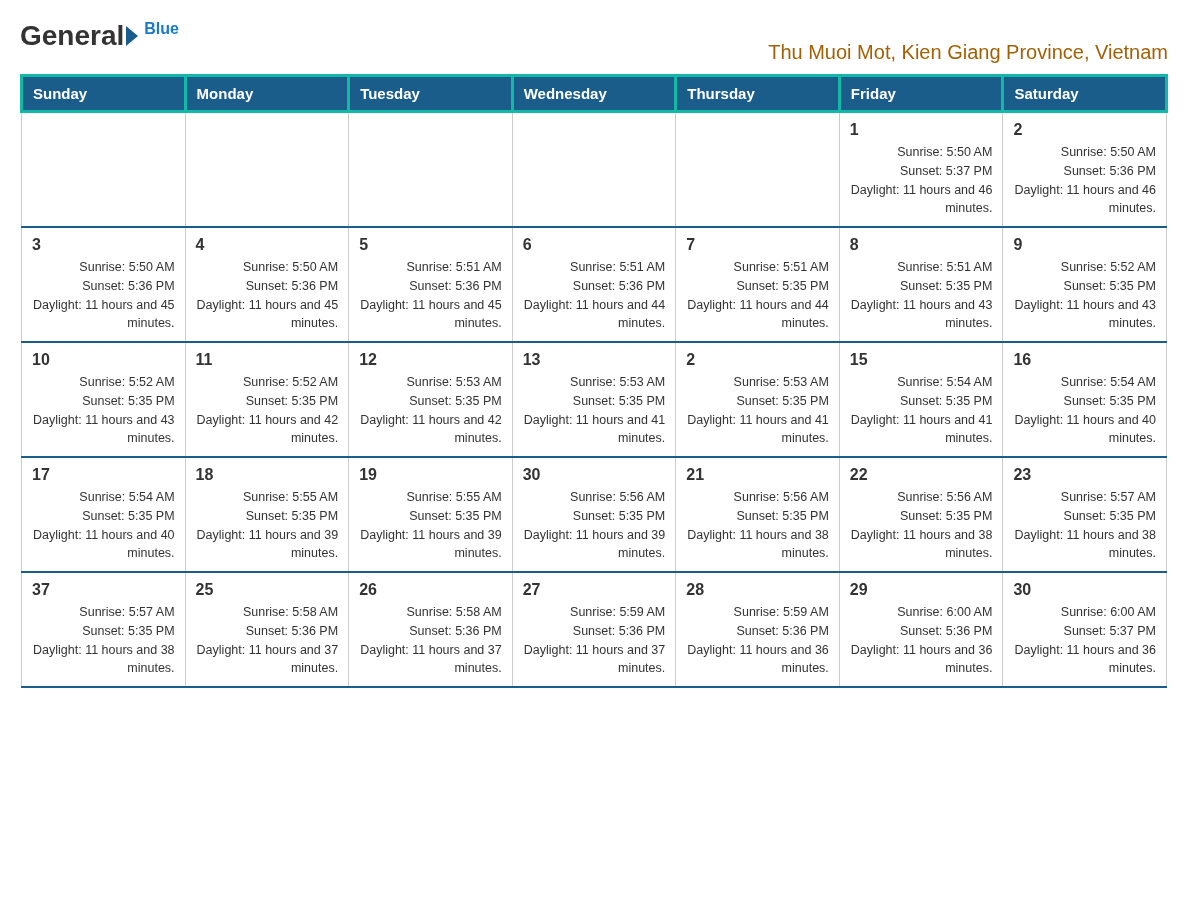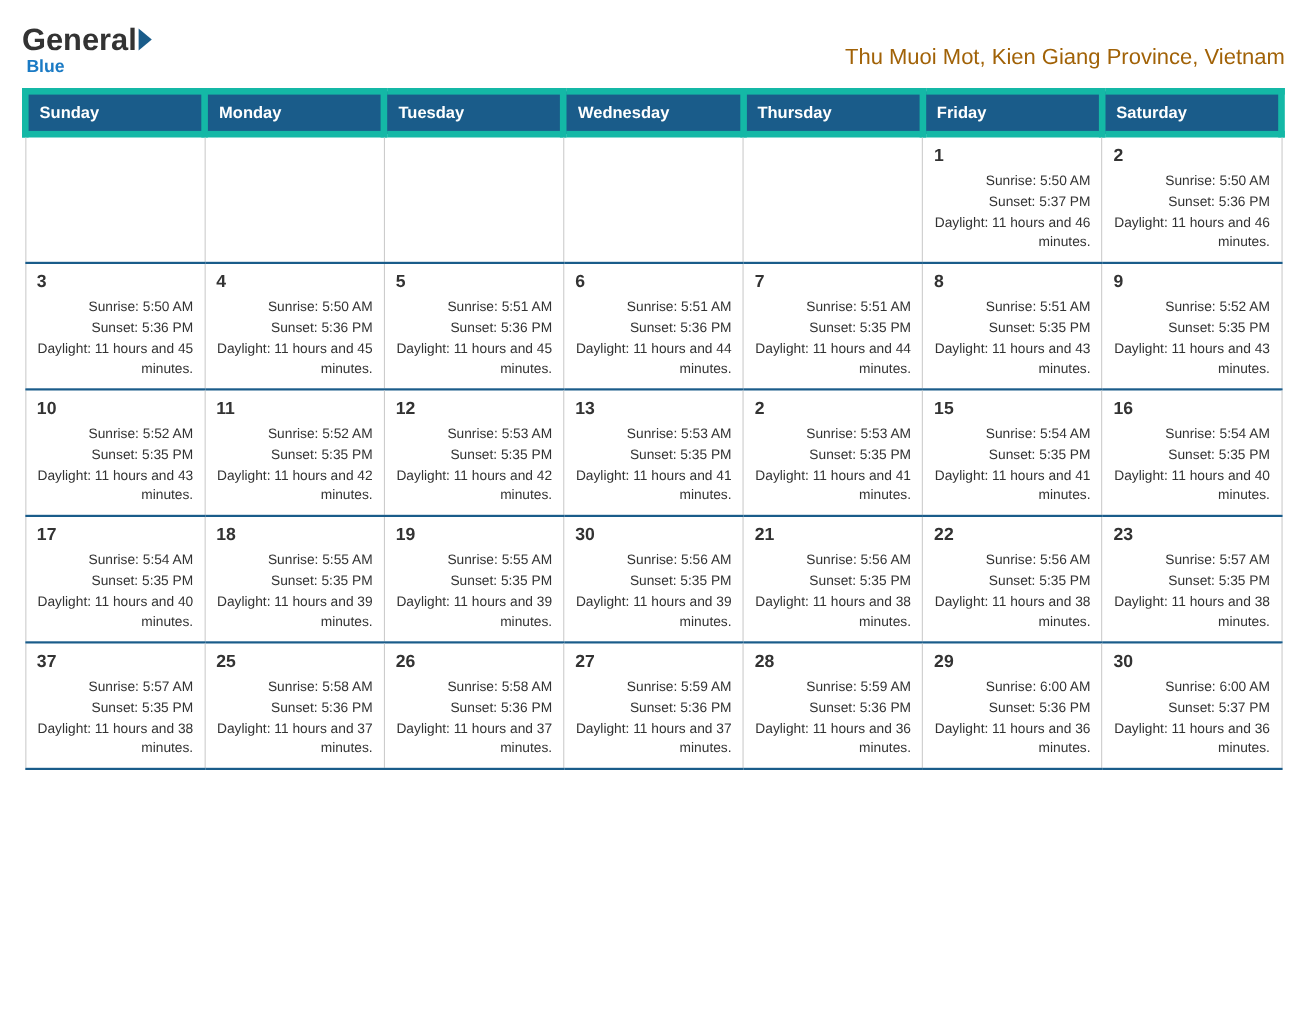--- a/index.html
+++ b/index.html
@@ -11,21 +11,21 @@
       min-height: 918px;
     }
     .header {
       display: flex;
       justify-content: space-between;
       align-items: flex-start;
       margin-bottom: 10px;
     }
     .logo {
       display: flex;
-      flex-direction: column;
+      flex-direction: row;
       align-items: flex-start;
     }
     .logo-text {
       font-size: 28px;
       font-weight: bold;
       color: #333;
       display: flex;
       align-items: center;
     }
     .logo-general {
@@ -65,21 +65,21 @@
       border-collapse: collapse;
       margin-top: 10px;
     }
     .calendar th {
       background-color: #1a5c8a;
       color: #fff;
       font-size: 15px;
       font-weight: bold;
       padding: 8px 10px;
       text-align: left;
-      border: 6px solid #14b8a6;
+      border: 3px solid #14b8a6;
     }
     .calendar td {
       width: 14.28%;
       vertical-align: top;
       padding: 8px 10px;
       border: 1px solid #ccc;
       border-bottom: 2px solid #1a5c8a;
       font-size: 12.5px;
       color: #333;
       min-height: 100px;

